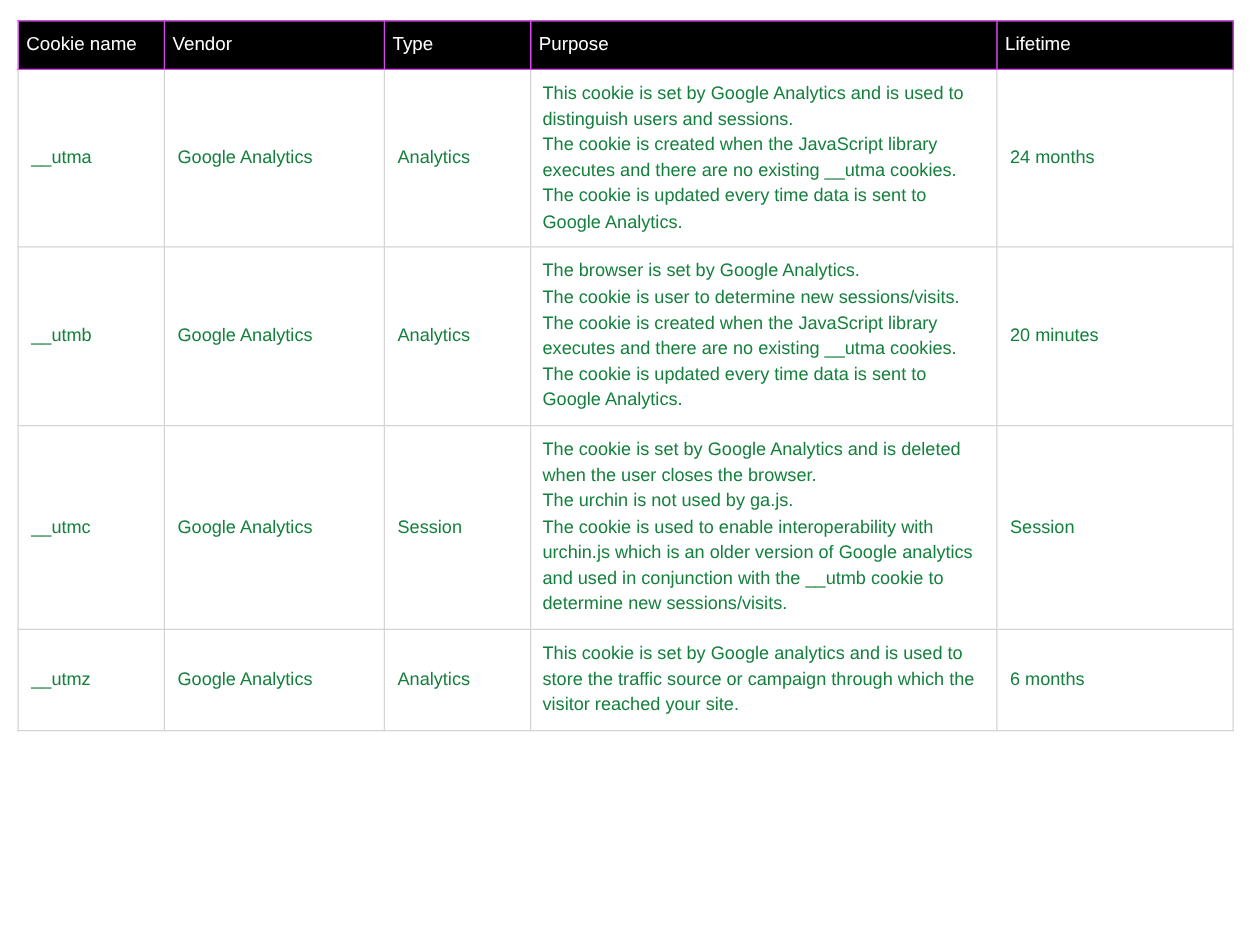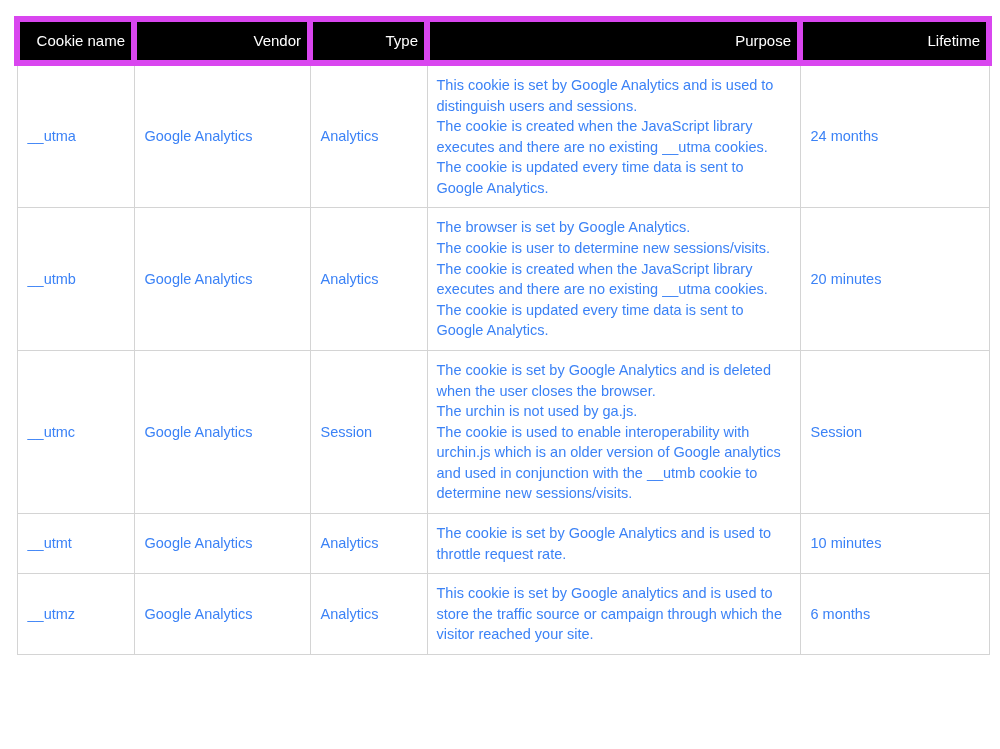--- a/index.html
+++ b/index.html
@@ -32,32 +32,32 @@
   table.cookie-table col.c-vendor { width: 176px; }
   table.cookie-table col.c-type   { width: 117px; }
   table.cookie-table col.c-purpose{ width: 373px; }
   table.cookie-table col.c-life   { width: 189px; }
 
   thead th {
     background: #000000;
     color: #ffffff;
     font-weight: normal;
     font-size: 15px;
-    text-align: right;
+    text-align: left;
     padding: 10px 6px;
-    border: 6px solid #d946ef;
+    border: 1px solid #d946ef;
     vertical-align: middle;
     line-height: 1.2;
   }
   tbody td {
     border: 1px solid #d4d4d4;
     padding: 9px 10px;
     vertical-align: middle;
     line-height: 1.42;
-    color: #3b82f6;
+    color: #15803d;
     font-size: 14.5px;
   }
   tbody td.purpose {
     vertical-align: middle;
     padding-left: 9px;
     padding-right: 8px;
   }
   tbody tr td:first-child {
     border-left: 1px solid #d4d4d4;
   }
@@ -117,29 +117,20 @@
           <td>Google Analytics</td>
           <td>Session</td>
           <td class="purpose">
             <span class="purpose-line">The cookie is set by Google Analytics and is deleted when the user closes the browser.</span>
             <span class="purpose-line">The urchin is not used by ga.js.</span>
             <span class="purpose-line">The cookie is used to enable interoperability with urchin.js which is an older version of Google analytics and used in conjunction with the __utmb cookie to determine new sessions/visits.</span>
           </td>
           <td>Session</td>
         </tr>
         <tr>
-          <td>__utmt</td>
-          <td>Google Analytics</td>
-          <td>Analytics</td>
-          <td class="purpose">
-            <span class="purpose-line">The cookie is set by Google Analytics and is used to throttle request rate.</span>
-          </td>
-          <td>10 minutes</td>
-        </tr>
-        <tr>
           <td>__utmz</td>
           <td>Google Analytics</td>
           <td>Analytics</td>
           <td class="purpose">
             <span class="purpose-line">This cookie is set by Google analytics and is used to store the traffic source or campaign through which the visitor reached your site.</span>
           </td>
           <td>6 months</td>
         </tr>
       </tbody>
   </table>

